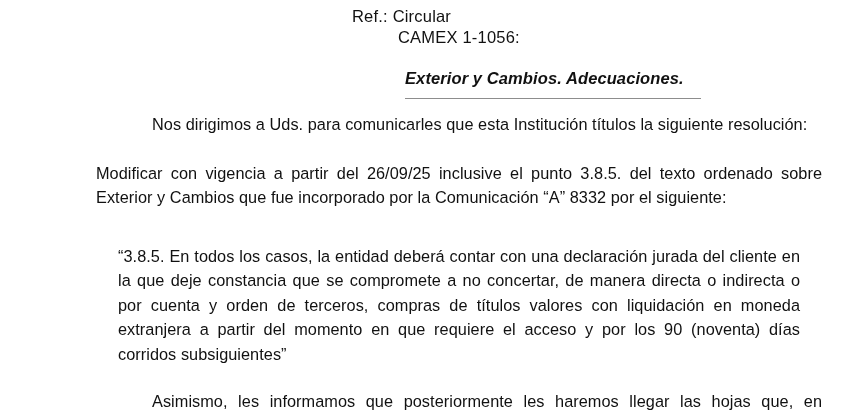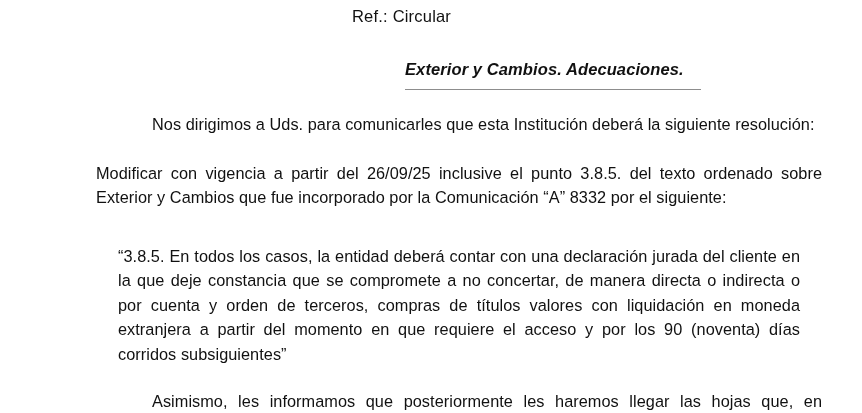--- a/index.html
+++ b/index.html
@@ -46,20 +46,21 @@
     top: 58px;
     width: 420px;
   }
   .subject {
     font-size: 16.5px;
     font-weight: bold;
     font-style: italic;
     line-height: 22px;
     letter-spacing: 0.1px;
     white-space: nowrap;
+    margin-top: 9px;
   }
   .subject-rule {
     margin-top: 9px;
     border-top: 1px solid #8d8d8d;
     width: 296px;
   }
   
   .body {
     position: absolute;
     left: 0;
@@ -97,28 +98,29 @@
     height: 0px;
   }
 </style>
 </head>
 <body>
 
 <div class="page">
 
   <div class="ref-block">
     <div class="ref-line ref-line-1">Ref.: Circular</div>
+    <div class="ref-line ref-line-2">CAMEX 1-1056:</div>
   </div>
 
   <div class="subject-wrap">
     <div class="subject">Exterior y Cambios. Adecuaciones.</div>
     <div class="subject-rule"></div>
   </div>
 
   <div class="body">
-    <p class="para-1">Nos dirigimos a Uds. para comunicarles que esta Institución deberá la siguiente resolución:</p>
+    <p class="para-1">Nos dirigimos a Uds. para comunicarles que esta Institución títulos la siguiente resolución:</p>
     <p class="para-2">Modificar con vigencia a partir del 26/09/25 inclusive el punto 3.8.5. del texto ordenado sobre Exterior y Cambios que fue incorporado por la Comunicación “A” 8332 por el siguiente:</p>
     <p class="para-3">“3.8.5. En todos los casos, la entidad deberá contar con una declaración jurada del cliente en la que deje constancia que se compromete a no concertar, de manera directa o indirecta o por cuenta y orden de terceros, compras de títulos valores con liquidación en moneda extranjera a partir del momento en que requiere el acceso y por los 90 (noventa) días corridos subsiguientes”</p>
     <p class="para-4">Asimismo, les informamos que posteriormente les haremos llegar las hojas que, en reemplazo de las oportunamente provistas, corresponderá incorporar en las normas de referencia</p>
   </div>
 
   <div class="clip-bottom"></div>
 </div>
 
 </body></html>

